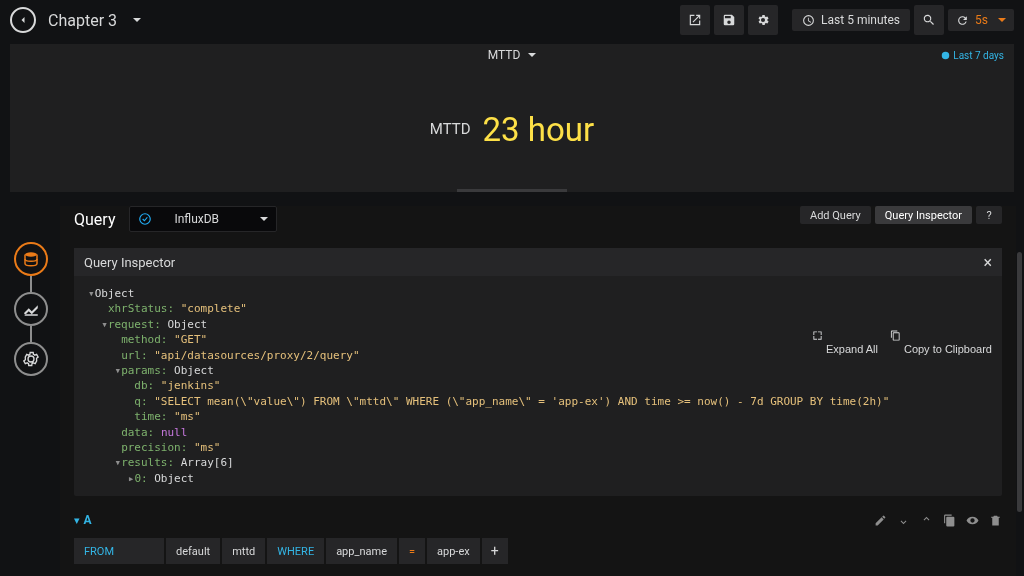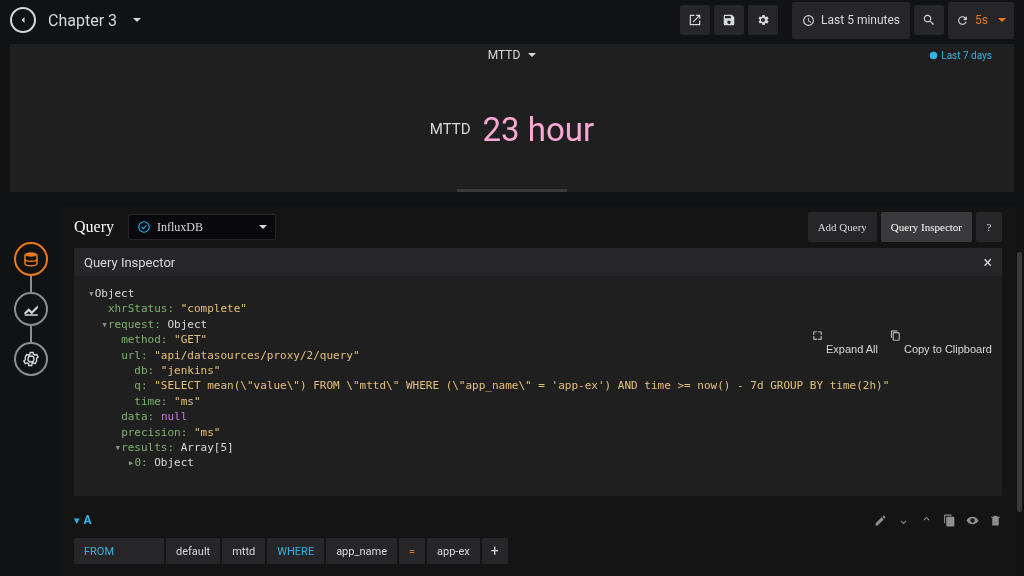--- a/index.html
+++ b/index.html
@@ -45,21 +45,21 @@
   .icon-btn {
     background: #262628;
     width: 30px; height: 30px;
     display: flex; align-items: center; justify-content: center;
     cursor: pointer;
     border-radius: 2px;
   }
   .icon-btn svg { width: 14px; height: 14px; fill: #d8d9da; }
   .time-btn {
     background: #262628;
-    height: 37px;
+    height: 22px;
     display: flex; align-items: center;
     padding: 0 10px;
     gap: 6px;
     cursor: pointer;
     border-radius: 2px;
     font-size: 12px;
   }
   .refresh-int { color: #eb7b18; font-size: 12px; }
   .panel {
     margin: 4px 10px 6px 10px;
@@ -75,37 +75,37 @@
     display: flex;
     align-items: center;
     justify-content: center;
     width: 100%;
     gap: 4px;
     font-size: 12px;
     color: #d8d9da;
   }
   .last7 {
     position: absolute;
-    right: 22px; top: 6px;
+    right: 10px; top: 6px;
     color: #33b5e5;
     font-size: 10px;
     display: flex;
     align-items: center;
     gap: 3px;
     text-align: right;
   }
   .stat-row {
     flex: 1;
     display: flex;
     align-items: center;
     justify-content: center;
     gap: 12px;
   }
   .stat-label { font-size: 15px; color: #d8d9da; }
-  .stat-value { font-size: 33px; font-weight: 400; color: #f9a8d4; }
+  .stat-value { font-size: 33px; font-weight: 400; color: #fde047; }
   .resize-handle {
     position: absolute;
     bottom: 0; left: 50%;
     transform: translateX(-50%);
     width: 110px; height: 3px;
     background: #3a3a3c;
     cursor: ns-resize;
   }
   .side-icons {
     position: absolute;
@@ -132,51 +132,50 @@
   .side-connector { width: 2px; height: 16px; background: #8e8e8e; }
   .editor {
     position: absolute;
     left: 60px; right: 8px; top: 206px; bottom: 0;
     background: #141414;
     overflow: hidden;
   }
   .editor-header {
     height: 42px;
     display: flex;
-    align-items: center;
+    align-items: flex-start;
     padding: 0 14px;
     gap: 14px;
     justify-content: space-between;
-    font-family: Liberation Serif, serif;
   }
   .editor-header-left { display: flex; align-items: center; gap: 14px; }
   .query-label { font-size: 16px; color: #fff; }
   .ds-select {
     background: #09090b;
     border: 1px solid #262628;
     height: 26px;
     width: 148px;
     display: flex;
     align-items: center;
     padding: 0 8px;
-    gap: 6px;
+    gap: 22px;
     cursor: pointer;
     position: relative;
     border-radius: 2px;
   }
   .ds-logo {
     width: 14px; height: 14px;
     display: flex; align-items: center; justify-content: center;
   }
   .ds-name { font-size: 12px; color: #d8d9da; }
   .ds-caret { position: absolute; right: 8px; }
   .editor-header-right { display: flex; gap: 4px; }
   .hdr-btn {
     background: #262628;
-    height: 30px;
+    height: 18px;
     padding: 0 10px;
     display: flex; align-items: center;
     font-size: 11px;
     cursor: pointer;
     border-radius: 2px;
     color: #d8d9da;
   }
   .hdr-btn.active { background: #3a3a3c; color: #fff; }
   .hdr-btn.help { width: 26px; padding:0; justify-content: center; }
   .inspector {
@@ -388,26 +387,27 @@
             </svg>
           <span>Copy to Clipboard</span>
         </span>
       </div>
       <div>
 <div class="json-line"><span class="json-toggle">▾</span><span class="json-plain">Object</span></div>
 <div class="json-line">   <span class="json-key">xhrStatus:</span> <span class="json-str">"complete"</span></div>
 <div class="json-line">  <span class="json-toggle">▾</span><span class="json-key">request:</span> <span class="json-plain">Object</span></div>
 <div class="json-line">     <span class="json-key">method:</span> <span class="json-str">"GET"</span></div>
 <div class="json-line">     <span class="json-key">url:</span> <span class="json-str">"api/datasources/proxy/2/query"</span></div>
+<div class="json-line">    <span class="json-toggle">▾</span><span class="json-key">params:</span> <span class="json-plain">Object</span></div>
 <div class="json-line">       <span class="json-key">db:</span> <span class="json-str">"jenkins"</span></div>
 <div class="json-line">       <span class="json-key">q:</span> <span class="json-str">"SELECT mean(\"value\") FROM \"mttd\" WHERE (\"app_name\" = 'app-ex') AND time &gt;= now() - 7d GROUP BY time(2h)"</span></div>
 <div class="json-line">       <span class="json-key">time:</span> <span class="json-str">"ms"</span></div>
 <div class="json-line">     <span class="json-key">data:</span> <span class="json-null">null</span></div>
 <div class="json-line">     <span class="json-key">precision:</span> <span class="json-str">"ms"</span></div>
-<div class="json-line">    <span class="json-toggle">▾</span><span class="json-key">results:</span> <span class="json-plain">Array[5]</span></div>
+<div class="json-line">    <span class="json-toggle">▾</span><span class="json-key">results:</span> <span class="json-plain">Array[6]</span></div>
 <div class="json-line">      <span class="json-toggle">▸</span><span class="json-key">0:</span> <span class="json-plain">Object</span></div>
       </div>
     </div>
   </div>
 
   <div class="query-row">
     <div class="query-row-left">
       <span class="row-toggle">▾</span>
       <span class="row-letter">A</span>
     </div>

